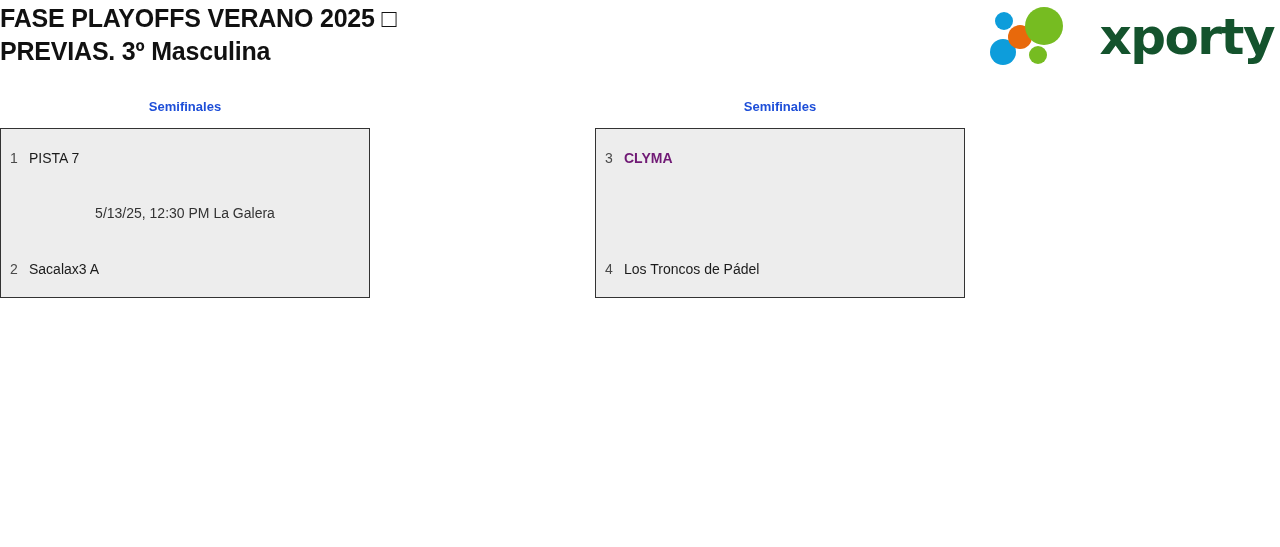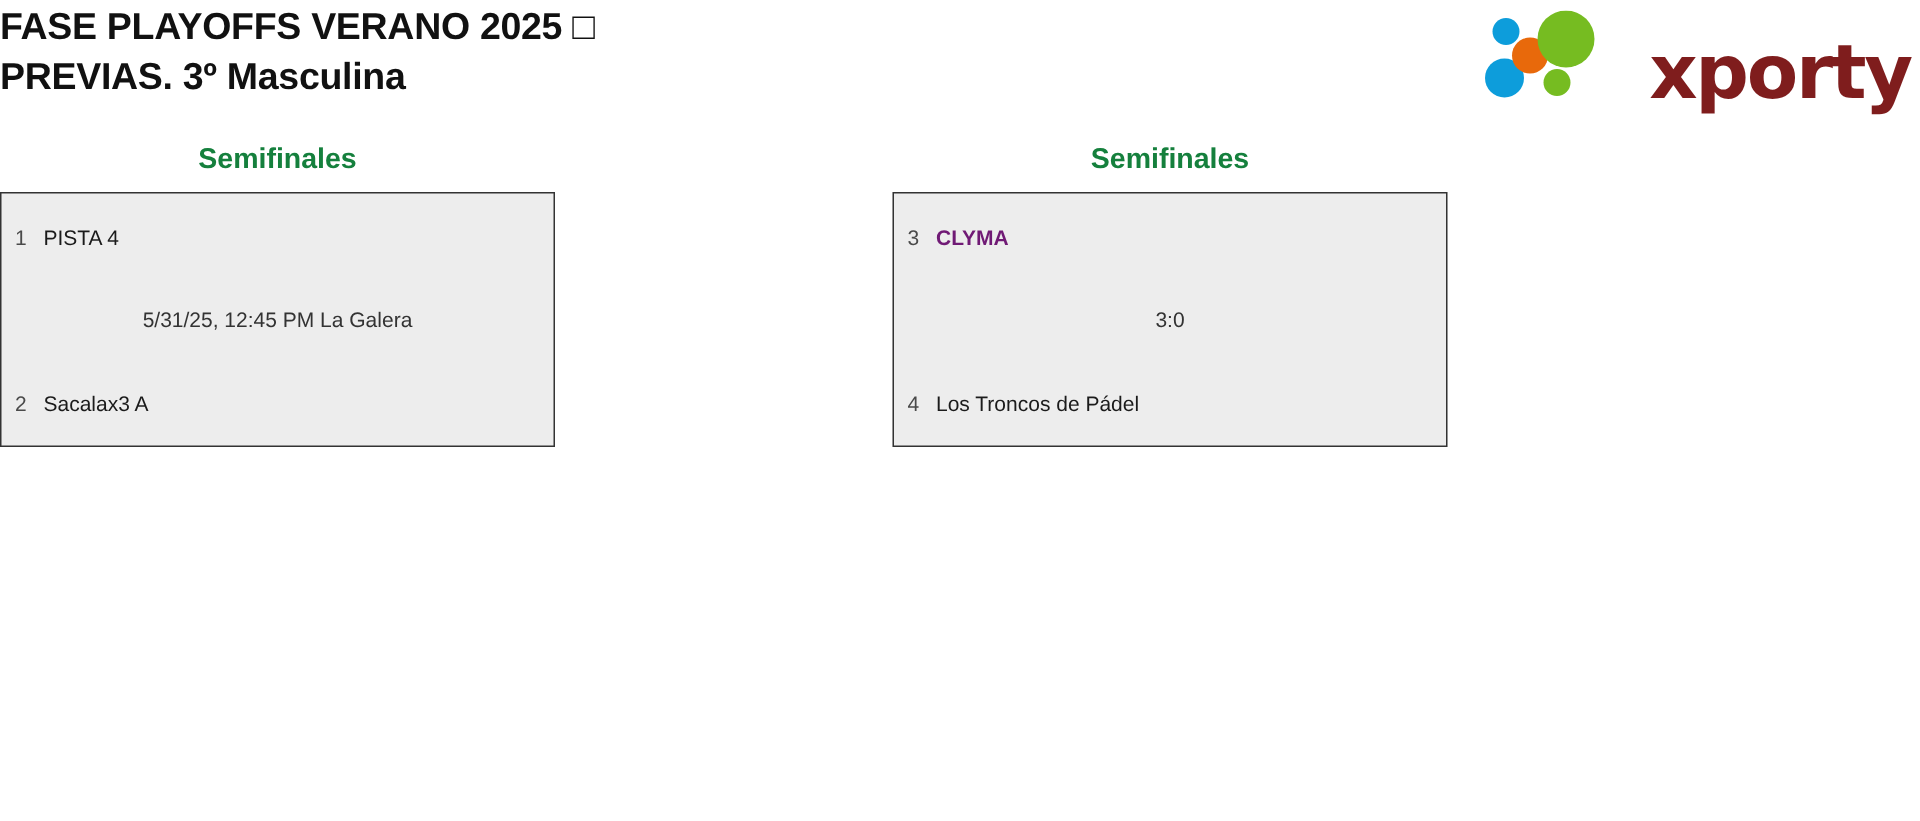--- a/index.html
+++ b/index.html
@@ -59,44 +59,44 @@
     width: 78px;
     height: 60px;
     display: block;
   }
 
   .logo-wordmark {
     font-family: "DejaVu Sans", "Liberation Sans", sans-serif;
     font-size: 50px;
     line-height: 50px;
     font-weight: 700;
-    color: #7f1d1d;
+    color: #14532d;
     letter-spacing: -1.5px;
     position: relative;
-    top: 11px;
+    top: 0;
     margin-left: 28px;
   }
 
   
   .bracket {
     position: absolute;
     top: 88px;
     left: 0;
     width: 1280px;
     height: 230px;
   }
 
   .round-heading {
     position: absolute;
     top: 9px;
     margin: 0;
-    font-size: 19px;
+    font-size: 13px;
     line-height: 20px;
     font-weight: 700;
-    color: #15803d;
+    color: #1d4ed8;
     text-align: center;
   }
 
   .round-heading.left-round   { left: 0px;   width: 370px; }
   .round-heading.center-round { left: 370px; width: 225px; }
   .round-heading.right-round  { left: 595px; width: 370px; }
 
   .match-card {
     position: absolute;
     top: 40px;
@@ -182,40 +182,39 @@
 
   <h2 class="round-heading left-round">Semifinales</h2>
 
 
   <h2 class="round-heading right-round">Semifinales</h2>
 
   <section class="match-card left-card">
 
     <div class="competitor-row top-competitor">
       <span class="seed-number">1</span>
-      <span class="competitor-name">PISTA 4</span>
-    </div>
-
-    <div class="match-meta">5/31/25, 12:45 PM La Galera</div>
+      <span class="competitor-name">PISTA 7</span>
+    </div>
+
+    <div class="match-meta">5/13/25, 12:30 PM La Galera</div>
 
     <div class="competitor-row bottom-competitor">
       <span class="seed-number">2</span>
       <span class="competitor-name">Sacalax3 A</span>
     </div>
 
   </section>
 
   <section class="match-card right-card">
 
     <div class="competitor-row top-competitor">
       <span class="seed-number">3</span>
       <span class="competitor-name is-winner">CLYMA</span>
     </div>
 
-    <div class="match-meta">3:0</div>
 
     <div class="competitor-row bottom-competitor">
       <span class="seed-number">4</span>
       <span class="competitor-name">Los Troncos de Pádel</span>
     </div>
 
   </section>
 
 </main>
 

